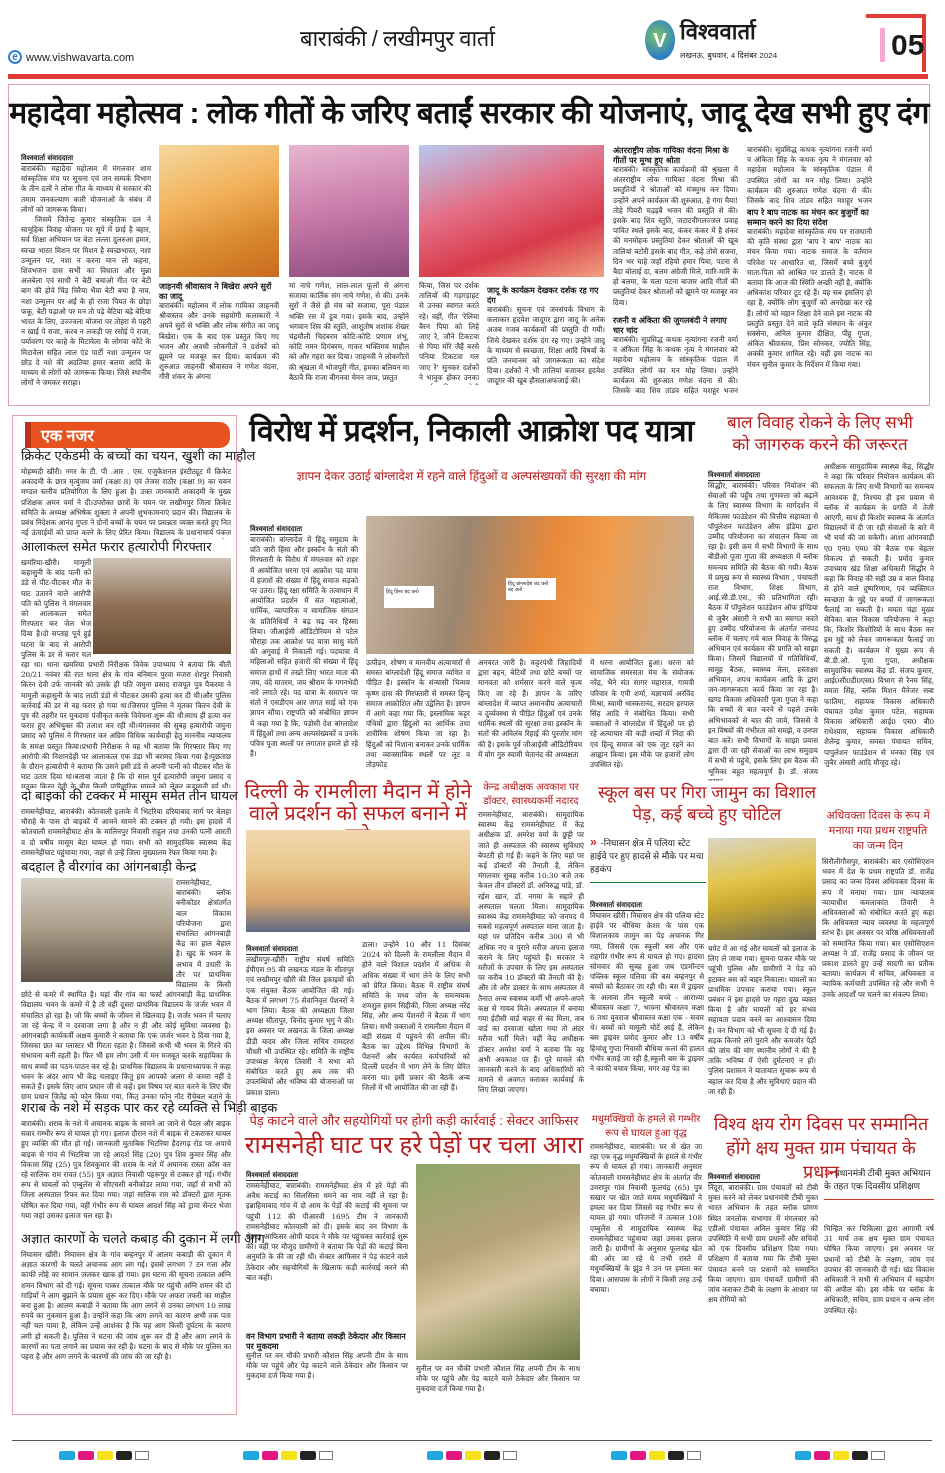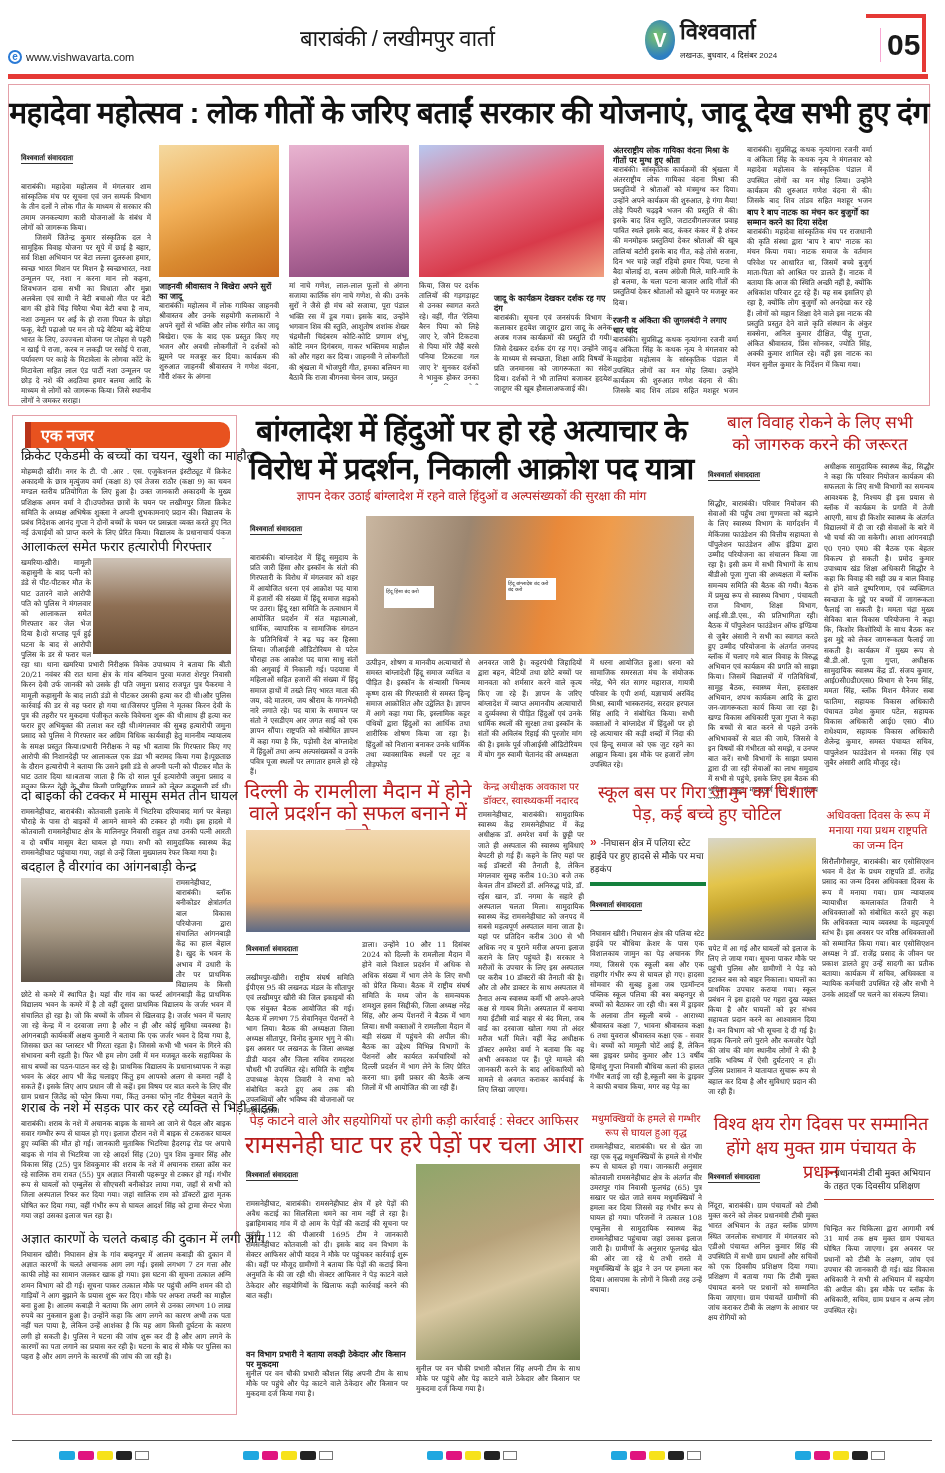--- a/index.html
+++ b/index.html
@@ -8,27 +8,27 @@
   
   #masthead{left:0;top:0;width:945px;height:78px;}
   .site-url{left:8px;top:50px;font-size:11px;display:flex;align-items:center;gap:4px;font-family:"Liberation Sans",sans-serif;}
   .ie-icon{width:14px;height:14px;border-radius:50%;border:2px solid #2a7ad6;color:#2a7ad6;font-size:10px;line-height:10px;text-align:center;font-weight:bold;}
   .section-title{left:300px;top:22px;font-size:22px;font-family:"Liberation Sans",sans-serif;letter-spacing:-0.5px;}
   .logo{left:645px;top:20px;display:flex;gap:5px;align-items:center;}
   .logo-mark{width:30px;height:40px;border-radius:50%;background:radial-gradient(circle at 40% 40%,#7cc46b,#2d7fc2 70%);color:#fff;font-weight:bold;font-size:20px;text-align:center;line-height:40px;font-family:"Liberation Sans",sans-serif;}
   .logo-name{font-size:22px;font-weight:bold;font-family:"Liberation Sans",sans-serif;line-height:22px;}
   .logo-date{font-size:8px;margin-top:6px;font-family:"Liberation Sans",sans-serif;}
   .page-no{left:866px;top:14px;width:60px;height:58px;border-top:4px solid #e53935;border-right:4px solid #e53935;}
-  .page-no span{position:absolute;left:14px;top:10px;font-size:30px;font-family:"Liberation Sans",sans-serif;font-weight:bold;border-left:1px solid #f9a8d4;padding-left:6px;}
+  .page-no span{position:absolute;left:14px;top:10px;font-size:30px;font-family:"Liberation Sans",sans-serif;font-weight:bold;border-left:5px solid #f9a8d4;padding-left:6px;}
   .red-rule{left:8px;top:74px;width:920px;height:5px;background:#e53935;}
   
   .pinkbox{border:1.5px solid #e4a0a8;text-decoration:underline;}
   .headline{font-family:"Liberation Sans",sans-serif;font-weight:bold;color:#111;white-space:nowrap;text-align:center;letter-spacing:-0.5px;}
   .sub{font-family:"Liberation Sans",sans-serif;color:#b91c1c;text-align:center;white-space:nowrap;}
-  .byline{font-size:7px;font-weight:bold;border-bottom:1px solid #333;display:inline-block;padding-bottom:1px;margin-bottom:18px;}
+  .byline{font-size:7px;font-weight:bold;border-bottom:1px solid #333;display:inline-block;padding-bottom:1px;margin-bottom:0;}
   .body{font-size:7.2px;line-height:10.2px;text-align:justify;color:#222;}
   .cap{font-size:8px;font-weight:bold;line-height:10px;}
   .photo{overflow:hidden;}
   .ribbon{background:#e8521f;color:#fff;font-family:"Liberation Sans",sans-serif;font-weight:bold;font-size:16px;padding:2px 10px;border-radius:0 10px 10px 0;border-left:6px solid #b8341a;}
   .minihead{font-family:"Liberation Sans",sans-serif;font-size:13px;line-height:16px;font-weight:normal;color:#111;white-space:nowrap;}
   .bullet{font-family:"Liberation Sans",sans-serif;font-size:9px;line-height:13px;}
   .bullet .arrow{color:#d32f2f;font-weight:bold;font-size:12px;margin-right:4px;}
   .reg{display:flex;gap:3px;align-items:center;}
   .reg i{display:block;width:16px;height:9px;border-radius:2px;}
   .reg .box{width:14px;height:9px;border:1px solid #777;background:#fff;}
@@ -67,21 +67,21 @@
   </div>
   <div class="abs photo" style="left:150px;top:60px;width:120px;height:132px;background:linear-gradient(160deg,#f4d9a0,#f2b15a 40%,#d98a30 70%,#c96a1e);"></div>
   <div class="abs photo" style="left:280px;top:60px;width:120px;height:132px;background:linear-gradient(170deg,#e8b4d0,#c77aa8 50%,#8c4a7d);"></div>
   <div class="abs photo" style="left:410px;top:60px;width:185px;height:132px;background:linear-gradient(160deg,#b8c8f0,#e46f86 40%,#d83a4a 70%,#f0a080);"></div>
   <div class="abs" style="left:150px;top:196px;width:120px;">
     <div class="cap">जाहनवी श्रीवास्तव ने बिखेरा अपने सुरों का जादू</div>
     <div class="body clip" style="height:92px;">बाराबंकी। महोत्सव में लोक गायिका जाहनवी श्रीवास्तव और उनके सहयोगी कलाकारों ने अपने सुरों से भक्ति और लोक संगीत का जादू बिखेरा। एक के बाद एक प्रस्तुत किए गए भजन और अवधी लोकगीतों ने दर्शकों को झूमने पर मजबूर कर दिया। कार्यक्रम की शुरुआत जाहनवी श्रीवास्तव ने गणेश वंदना, गौरी शंकर के अंगना</div>
   </div>
   <div class="abs body clip" style="left:280px;top:196px;width:120px;height:104px;">मां नाचे गणेश, लाल-लाल फूलों से अंगना सजाया कार्तिक संग नाचे गणेश, से की। उनके सुरों ने जैसे ही मंच को सजाया, पूरा पंडाल भक्ति रस में डूब गया। इसके बाद, उन्होंने भगवान शिव की स्तुति, आशुतोष शशांक शेखर चंद्रमौली चिदंबरम कोटि-कोटि प्रणाम शंभू, कोटि नमन दिगंबरम, गाकर भक्तिमय माहौल को और गहरा कर दिया। जाहनवी ने लोकगीतों की श्रृंखला में भोजपुरी गीत, हमका बलियन मा बैठावै कि राजा बीगनवा चेनन जाय, प्रस्तुत</div>
   <div class="abs body clip" style="left:410px;top:196px;width:60px;height:104px;">किया, जिस पर दर्शक तालियों की गड़गड़ाहट से उनका स्वागत करते रहे। वहीं, गीत 'रेलिया बैरन पिया को लिहे जाए रे, जौने टिकटवा से पिया मोरे जैहैं बरसे पनिया टिकटवा गल जाए रे' सुनकर दर्शकों ने भावुक होकर उनका समर्थन किया। होली का उल्लास बढ़ाते हुए उन्होंने 'होली खेले शिव भोला फागुन में, हाथ में सोह कनक पिचकारी, कांधे पर अबीर का झोला' गाकर माहौल को और रंगीन बना दिया।</div>
-  <div class="abs" style="left:478px;top:208px;width:118px;margin-left:7px;">
+  <div class="abs" style="left:478px;top:200px;width:118px;">
     <div class="cap">जादू के कार्यक्रम देखकर दर्शक रह गए दंग</div>
     <div class="body clip" style="height:92px;">बाराबंकी। सूचना एवं जनसंपर्क विभाग के कलाकार हृदयेश जादूगर द्वारा जादू के अनेक अजब गजब कार्यक्रमों की प्रस्तुति दी गयी। जिसे देखकर दर्शक दंग रह गए। उन्होंने जादू के माध्यम से स्वच्छता, शिक्षा आदि विषयों के प्रति जनमानस को जागरूकता का संदेश दिया। दर्शकों ने भी तालियां बजाकर हृदयेश जादूगर की खूब हौसलाअफजाई की।</div>
   </div>
   <div class="abs" style="left:604px;top:60px;width:125px;">
     <div class="cap">अंतरराष्ट्रीय लोक गायिका वंदना मिश्रा के गीतों पर मुग्ध हुए श्रोता</div>
     <div class="body clip" style="height:150px;">बाराबंकी। सांस्कृतिक कार्यक्रमों की श्रृंखला में अंतरराष्ट्रीय लोक गायिका वंदना मिश्रा की प्रस्तुतियों ने श्रोताओं को मंत्रमुग्ध कर दिया। उन्होंने अपने कार्यक्रम की शुरुआत, हे गंगा मैया! तोहे पियरी चढ़इबै भजन की प्रस्तुति से की। इसके बाद शिव स्तुति, जटाटवीगलज्जल प्रवाह पावित स्थले इसके बाद, कंकर कंकर में है शंकर की मनमोहक प्रस्तुतियां देकर श्रोताओं की खूब तालियां बटोरी इसके बाद गीत, कहे तोसे सजना, दिन भर चाहे जहाँ रहियो हमार पिया, पटना से बैदा बोलाई दा, बलम अंग्रेजी मिले, मारि-मारि के हो बलमा, के चला पटना बाजार आदि गीतों की प्रस्तुतियां देकर श्रोताओं को झूमने पर मजबूर कर दिया।</div>
     <div class="cap">रजनी व अंकिता की जुगलबंदी ने लगाए चार चांद</div>
     <div class="body clip" style="height:60px;">बाराबंकी। सुप्रसिद्ध कथक नृत्यांगना रजनी वर्मा व अंकिता सिंह के कथक नृत्य ने मंगलवार को महादेवा महोत्सव के सांस्कृतिक पंडाल में उपस्थित लोगों का मन मोह लिया। उन्होंने कार्यक्रम की शुरुआत गणेश वंदना से की। जिसके बाद शिव तांडव सहित मशहूर भजन गाइए गणपति जग वंदन पर नृत्य कर लोगों का मन मोह लिया। उनके नृत्य के भावों को देखकर लोग मंत्रमुग्ध हो उठे। फिर राज्यपाल द्वारा पुरस्कृत नृत्यांगना रजनी वर्मा व अंकिता सिंह की जुगलबंदी ने कार्यक्रम में चार चांद लगा दिए।</div>
   </div>
   <div class="abs" style="left:738px;top:60px;width:125px;">
@@ -109,23 +109,22 @@
       <div class="body clip" style="height:222px;"><span style="float:left;width:155px;height:106px;"></span><span>रामसनेहीघाट, बाराबंकी। ब्लॉक बनीकोडर क्षेत्रांतर्गत बाल विकास परियोजना द्वारा संचालित आंगनबाड़ी केंद्र का हाल बेहाल है। खुद के भवन के अभाव में उधारी के तौर पर प्राथमिक विद्यालय के किसी छोटे से कमरे में स्थापित है। यहां वीर गांव का फर्स्ट आंगनबाड़ी केंद्र प्राथमिक विद्यालय भवन के कमरे में है तो वहीं दूसरा प्राथमिक विद्यालय के जर्जर भवन में संचालित हो रहा है। जो कि बच्चों के जीवन से खिलवाड़ है। जर्जर भवन में चलाए जा रहे केन्द्र में न दरवाजा लगा है और न ही और कोई सुविधा व्यवस्था है। आंगनबाड़ी कार्यकर्त्री अक्षय कुमारी ने बताया कि एक जर्जर भवन दे दिया गया है, जिसका छत का प्लास्टर भी गिरता रहता है। जिससे कभी भी भवन के गिरने की संभावना बनी रहती है। फिर भी हम लोग उसी में मन मजबूत करके सहायिका के साथ बच्चों का पठन-पाठन कर रहे है। प्राथमिक विद्यालय के प्रधानाध्यापक ने कहा भवन के अंदर आप भी केंद्र चलाइए किंतु हम आपको अलग से कमरा नहीं दे सकते हैं। इसके लिए आप प्रधान जी से कहें। इस विषय पर बात करने के लिए वीर ग्राम प्रधान जितेंद्र को फोन किया गया, किंतु उनका फोन नॉट रीचेबल बताने के साथ कट गया।</span></div>
     </div>
     <div class="minihead">शराब के नशे में सड़क पार कर रहे व्यक्ति से भिड़ी बाइक</div>
     <div class="body clip" style="height:112px;margin-top:3px;">बाराबंकी। शराब के नशे में अचानक बाइक के सामने आ जाने से पैदल और बाइक सवार गम्भीर रूप से घायल हो गए। इलाज दौरान नशे में बाइक से टकराकर घायल हुए व्यक्ति की मौत हो गई। जानकारी मुताबिक भिटरिया हैदरगढ़ रोड पर अपाचे बाइक से गांव से भिटरिया जा रहे आदर्श सिंह (20) पुत्र शिव कुमार सिंह और विकास सिंह (25) पुत्र शिवकुमार की शराब के नशे में अचानक रास्ता क्रॉस कर रहे सालिक राम रावत (55) पुत्र अज्ञात निवासी पहरूपुर से टक्कर हो गई। गंभीर रूप से घायलों को एम्बुलेंस से सीएचसी बनीकोडर लाया गया, जहाँ से सभी को जिला अस्पताल रिफर कर दिया गया। जहां सालिक राम को डॉक्टरों द्वारा मृतक घोषित कर दिया गया, वहीं गंभीर रूप से घायल आदर्श सिंह को ट्रामा सेन्टर भेजा गया जहां उसका इलाज चल रहा है।</div>
     <div class="minihead">अज्ञात कारणों के चलते कबाड़ की दुकान में लगी आग</div>
     <div class="body clip" style="height:124px;margin-top:3px;">निघासन खीरी। निघासन क्षेत्र के गांव बम्हनपुर में आलम कबाड़ी की दुकान में अज्ञात कारणों के चलते अचानक आग लग गई। इससे लगभग 7 टन गत्ता और काफी लोहे का सामान जलकर खाक हो गया। इस घटना की सूचना तत्काल अग्नि शमन विभाग को दी गई। सूचना पाकर तत्काल मौके पर पहुंची अग्नि शमन की दो गाड़ियों ने आग बुझाने के प्रयास शुरू कर दिए। मौके पर अफरा तफरी का माहौल बना हुआ है। आलम कबाड़ी ने बताया कि आग लगने से उनका लगभग 10 लाख रुपये का नुकसान हुआ है। उन्होंने कहा कि आग लगने का कारण अभी तक पता नहीं चल पाया है, लेकिन उन्हें आशंका है कि यह आग किसी दुर्घटना के कारण लगी हो सकती है। पुलिस ने घटना की जांच शुरू कर दी है और आग लगने के कारणों का पता लगाने का प्रयास कर रही है। घटना के बाद से मौके पर पुलिस का पहरा है और आग लगने के कारणों की जांच की जा रही है।</div>
   </div>
 </div>
 
 <div class="abs" style="left:244px;top:412px;width:455px;height:360px;">
-  <div class="headline" style="font-size:30px;line-height:38px;">बांग्लादेश में हिंदुओं पर हो रहे अत्याचार के</div>
   <div class="headline" style="font-size:30px;line-height:38px;">विरोध में प्रदर्शन, निकाली आक्रोश पद यात्रा</div>
-  <div class="sub" style="font-size:12px;line-height:16px;">ज्ञापन देकर उठाई बांग्लादेश में रहने वाले हिंदुओं व अल्पसंख्यकों की सुरक्षा की मांग</div>
+  <div class="sub" style="font-size:12px;line-height:16px;margin-top:18px;">ज्ञापन देकर उठाई बांग्लादेश में रहने वाले हिंदुओं व अल्पसंख्यकों की सुरक्षा की मांग</div>
   <div class="abs" style="left:6px;top:104px;width:108px;">
     <div class="byline">विश्ववार्ता संवाददाता</div>
     <div class="body clip" style="height:246px;">बाराबंकी। बांग्लादेश में हिंदू समुदाय के प्रति जारी हिंसा और इस्कॉन के संतो की गिरफ्तारी के विरोध में मंगलवार को शहर में आयोजित धरना एवं आक्रोश पद यात्रा में हजारों की संख्या में हिंदू समाज सड़को पर उतरा। हिंदू रक्षा समिति के तत्वाधान में आयोजित प्रदर्शन में संत महात्माओ, धार्मिक, व्यापारिक व सामाजिक संगठन के प्रतिनिधियों ने बढ़ चढ़ कर हिस्सा लिया। जीआईसी ऑडिटोरियम से पटेल चौराहा तक आक्रोश पद यात्रा साधु संतों की अगुवाई में निकाली गई। पदयात्रा में महिलाओं सहित हजारों की संख्या में हिंदू समाज हाथों में तख्ते लिए भारत माता की जय, वंदे मातरम, जय श्रीराम के गगनभेदी नारे लगाते रहे। पद यात्रा के समापन पर संतो ने एसडीएम आर जगत साई को एक ज्ञापन सौंपा। राष्ट्रपति को संबोधित ज्ञापन में कहा गया है कि, पड़ोसी देश बांग्लादेश में हिंदुओं तथा अन्य अल्पसंख्यकों व उनके पवित्र पूजा स्थलों पर लगातार हमले हो रहे हैं।</div>
   </div>
   <div class="abs photo" style="left:122px;top:104px;width:328px;height:138px;background:linear-gradient(100deg,#c9b6a0,#9c8670 30%,#e9893a 55%,#ef9c4c 70%,#bfae9a);">
     <div class="abs" style="left:18px;top:70px;width:50px;height:22px;background:#fff;font-size:5px;padding:2px;">हिंदू हिंसा बंद करो</div>
     <div class="abs" style="left:140px;top:62px;width:50px;height:22px;background:#fff;font-size:5px;padding:2px;">हिंदू बांग्लादेश बंद करो बंद करो</div>
   </div>
   <div class="abs body clip" style="left:122px;top:246px;width:104px;height:112px;">उत्पीड़न, शोषण व मानवीय अत्याचारों से समस्त बांग्लादेशी हिंदू समाज व्यथित व पीड़ित है। इस्कॉन के संन्यासी चिन्मय कृष्ण दास की गिरफ्तारी से समस्त हिन्दू समाज आक्रोशित और उद्वेलित है। ज्ञापन में आगे कहा गया कि, इस्लामिक कट्टर पंथियों द्वारा हिंदुओं का आर्थिक तथा शारीरिक शोषण किया जा रहा है। हिंदुओं को निशाना बनाकर उनके धार्मिक तथा व्यावसायिक स्थलों पर लूट व तोड़फोड़</div>
   <div class="abs body clip" style="left:234px;top:246px;width:104px;height:112px;">अनवरत जारी है। कट्टरपंथी जिहादियों द्वारा बहन, बेटियों तथा छोटे बच्चों पर मानवता को शर्मसार करने वाले कृत्य किए जा रहे हैं। ज्ञापन के जरिए बांग्लादेश में व्याप्त अमानवीय अत्याचारों व दुर्व्यवस्था से पीड़ित हिंदुओं एवं उनके धार्मिक स्थलों की सुरक्षा तथा इस्कॉन के संतों की अविलंब रिहाई की पुरजोर मांग की है। इसके पूर्व जीआईसी ऑडिटोरियम में योग गुरु स्वामी चेतानंद की अध्यक्षता</div>
@@ -151,21 +150,21 @@
   <div class="abs body clip" style="left:118px;top:160px;width:108px;height:160px;">डाला। उन्होंने 10 और 11 दिसंबर 2024 को दिल्ली के रामलीला मैदान में होने वाले विशाल प्रदर्शन में अधिक से अधिक संख्या में भाग लेने के लिए सभी को प्रेरित किया। बैठक में राष्ट्रीय संघर्ष समिति के मध्य जोन के समन्वयक शमशुल हसन सिद्दीकी, जिला अध्यक्ष नरेंद्र सिंह, और अन्य पेंशनरों ने बैठक में भाग लिया। सभी वक्ताओं ने रामलीला मैदान में बड़ी संख्या में पहुंचने की अपील की। बैठक का उद्देश्य विभिन्न विभागों के पेंशनरों और कार्यरत कर्मचारियों को दिल्ली प्रदर्शन में भाग लेने के लिए प्रेरित करना था। इसी प्रकार की बैठकें अन्य जिलों में भी आयोजित की जा रही हैं।</div>
 </div>
 
 <div class="abs" style="left:478px;top:780px;width:106px;height:325px;">
   <div class="sub" style="font-size:10px;line-height:14px;white-space:normal;">केन्द्र अधीक्षक अवकाश पर डॉक्टर, स्वास्थ्यकर्मी नदारद</div>
   <div class="body clip" style="height:290px;margin-top:2px;">रामसनेहीघाट, बाराबंकी। सामुदायिक स्वास्थ्य केंद्र रामसनेहीघाट में केंद्र अधीक्षक डॉ. अमरेश वर्मा के छुट्टी पर जाते ही अस्पताल की स्वास्थ्य सुविधाएं बेपटरी हो गई हैं। कहने के लिए यहां पर कई डॉक्टरों की तैनाती है, लेकिन मंगलवार सुबह करीब 10:30 बजे तक केवल तीन डॉक्टरों डॉ. अनिरुद्ध पांडे, डॉ. रईस खान, डॉ. नगमा के सहारे ही अस्पताल चलता मिला। सामुदायिक स्वास्थ्य केंद्र रामसनेहीघाट को जनपद में सबसे महत्वपूर्ण अस्पताल माना जाता है। यहां पर प्रतिदिन करीब 300 से भी अधिक नए व पुराने मरीज अपना इलाज कराने के लिए पहुंचते हैं। सरकार ने मरीजों के उपचार के लिए इस अस्पताल पर करीब 10 डॉक्टरों की तैनाती की है। और तो और डाक्टर के साथ अस्पताल में तैनात अन्य स्वास्थ्य कर्मी भी अपने-अपने कक्ष से गायब मिले। अस्पताल में बनाया गया ईटीसी वार्ड बाहर से बंद मिला, जब वार्ड का दरवाजा खोला गया तो अंदर मरीज भर्ती मिले। वहीं केंद्र अधीक्षक डॉक्टर अमरेश वर्मा ने बताया कि वह अभी अवकाश पर हैं। पूरे मामले की जानकारी करने के बाद अधिकारियों को मामले से अवगत कराकर कार्यवाई के लिए लिखा जाएगा।</div>
 </div>
 
 <div class="abs" style="left:590px;top:780px;width:120px;height:325px;"></div>
 <div class="abs sub" style="left:592px;top:782px;width:230px;font-size:17px;line-height:22px;white-space:normal;">स्कूल बस पर गिरा जामुन का विशाल पेड़, कई बच्चे हुए चोटिल</div>
-<div class="abs bullet" style="left:590px;top:836px;width:116px;border-bottom:4px solid #15803d;padding-bottom:6px;"><span class="arrow">»</span><span>-निघासन क्षेत्र में पलिया स्टेट हाईवे पर हुए हादसे से मौके पर मचा हड़कंप</span></div>
+<div class="abs bullet" style="left:590px;top:836px;width:116px;border-bottom:1px solid #15803d;padding-bottom:6px;"><span class="arrow">»</span><span>-निघासन क्षेत्र में पलिया स्टेट हाईवे पर हुए हादसे से मौके पर मचा हड़कंप</span></div>
 <div class="abs photo" style="left:708px;top:838px;width:108px;height:102px;background:linear-gradient(170deg,#d8d6c8,#e3c44a 40%,#c9a830 60%,#6b6a58);"></div>
 <div class="abs" style="left:590px;top:892px;width:114px;">
   <div class="byline">विश्ववार्ता संवाददाता</div>
   <div class="body clip" style="height:200px;">निघासन खीरी। निघासन क्षेत्र की पलिया स्टेट हाईवे पर बौधिया क्रेशर के पास एक विशालकाय जामुन का पेड़ अचानक गिर गया, जिससे एक स्कूली बस और एक राहगीर गंभीर रूप से घायल हो गए। हादसा सोमवार की सुबह हुआ जब एडमॉन्टन पब्लिक स्कूल पलिया की बस बम्हनपुर से बच्चों को बैठाकर जा रही थी। बस में ड्राइवर के अलावा तीन स्कूली बच्चे - आराध्या श्रीवास्तव कक्षा 7, भावना श्रीवास्तव कक्षा 6 तथा युवराज श्रीवास्तव कक्षा एक - सवार थे। बच्चों को मामूली चोटें आई हैं, लेकिन बस ड्राइवर प्रमोद कुमार और 13 वर्षीय हिमांशु गुप्ता निवासी बौधिया कलां की हालत गंभीर बताई जा रही है,स्कूली बस के ड्राइवर ने काफी बचाव किया, मगर वह पेड़ का</div>
 </div>
 <div class="abs body clip" style="left:708px;top:944px;width:108px;height:160px;">चपेट में आ गई और घायलों को इलाज के लिए ले जाया गया। सूचना पाकर मौके पर पहुंची पुलिस और ग्रामीणों ने पेड़ को हटाकर बस को बाहर निकाला। घायलों का प्राथमिक उपचार कराया गया। स्कूल प्रबंधन ने इस हादसे पर गहरा दुख व्यक्त किया है और घायलों को हर संभव सहायता प्रदान करने का आश्वासन दिया है। वन विभाग को भी सूचना दे दी गई है। सड़क किनारे लगे पुराने और कमजोर पेड़ों की जांच की मांग स्थानीय लोगों ने की है ताकि भविष्य में ऐसी दुर्घटनाएं न हों। पुलिस प्रशासन ने यातायात सुचारू रूप से बहाल कर दिया है और सुविधाएं प्रदान की जा रही हैं।</div>
 
 <div class="abs" style="left:822px;top:780px;width:112px;height:325px;">
   <div class="sub" style="font-size:11px;line-height:15px;white-space:normal;margin-top:28px;">अधिवक्ता दिवस के रूप में मनाया गया प्रथम राष्ट्रपति का जन्म दिन</div>
   <div class="body clip" style="height:268px;margin-top:4px;">सिरौलीगौसपुर, बाराबंकी। बार एसोसिएशन भवन में देश के प्रथम राष्ट्रपति डॉ. राजेंद्र प्रसाद का जन्म दिवस अधिवक्ता दिवस के रूप में मनाया गया। ग्राम न्यायालय न्यायाधीश कमलाकांत तिवारी ने अधिवक्ताओं को संबोधित करते हुए कहा कि अधिवक्ता न्याय व्यवस्था के महत्वपूर्ण स्तंभ हैं। इस अवसर पर वरिष्ठ अधिवक्ताओं को सम्मानित किया गया। बार एसोसिएशन अध्यक्ष ने डॉ. राजेंद्र प्रसाद के जीवन पर प्रकाश डालते हुए उन्हें सादगी का प्रतीक बताया। कार्यक्रम में सचिव, अधिवक्ता व न्यायिक कर्मचारी उपस्थित रहे और सभी ने उनके आदर्शों पर चलने का संकल्प लिया।</div>

